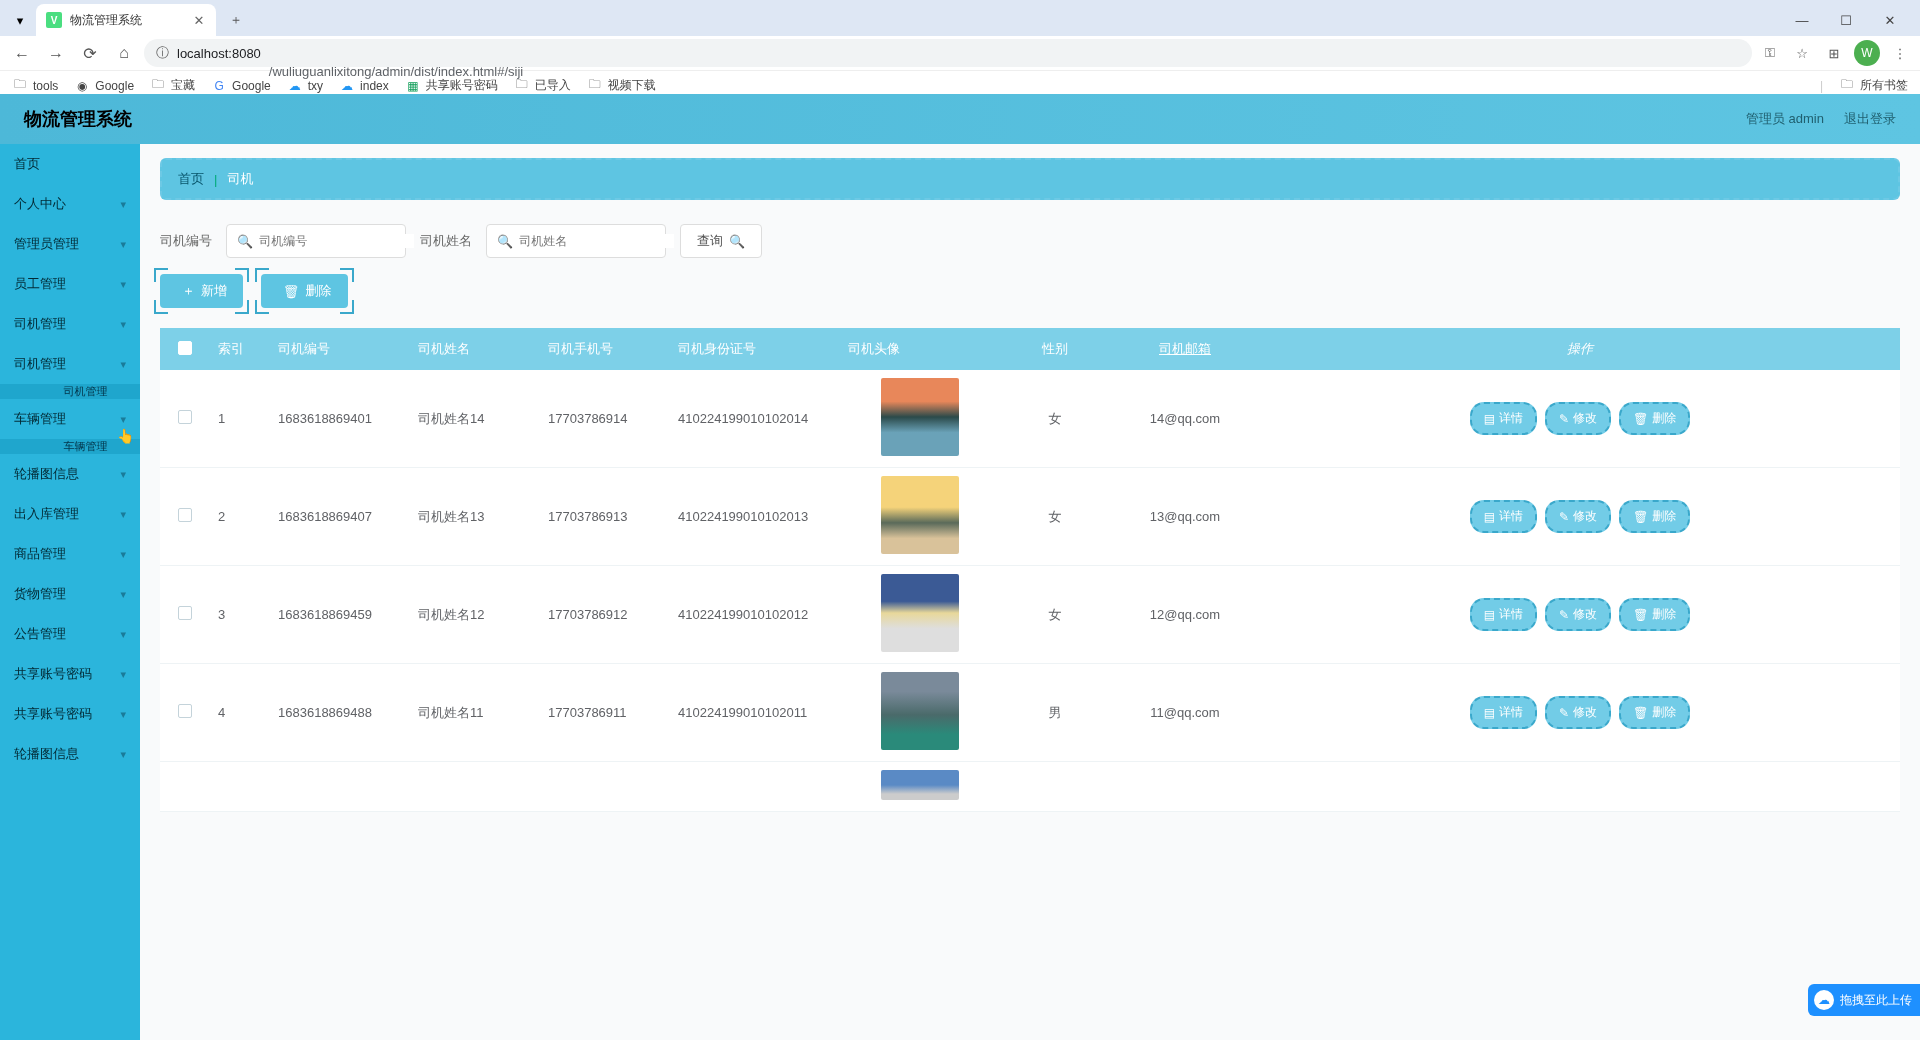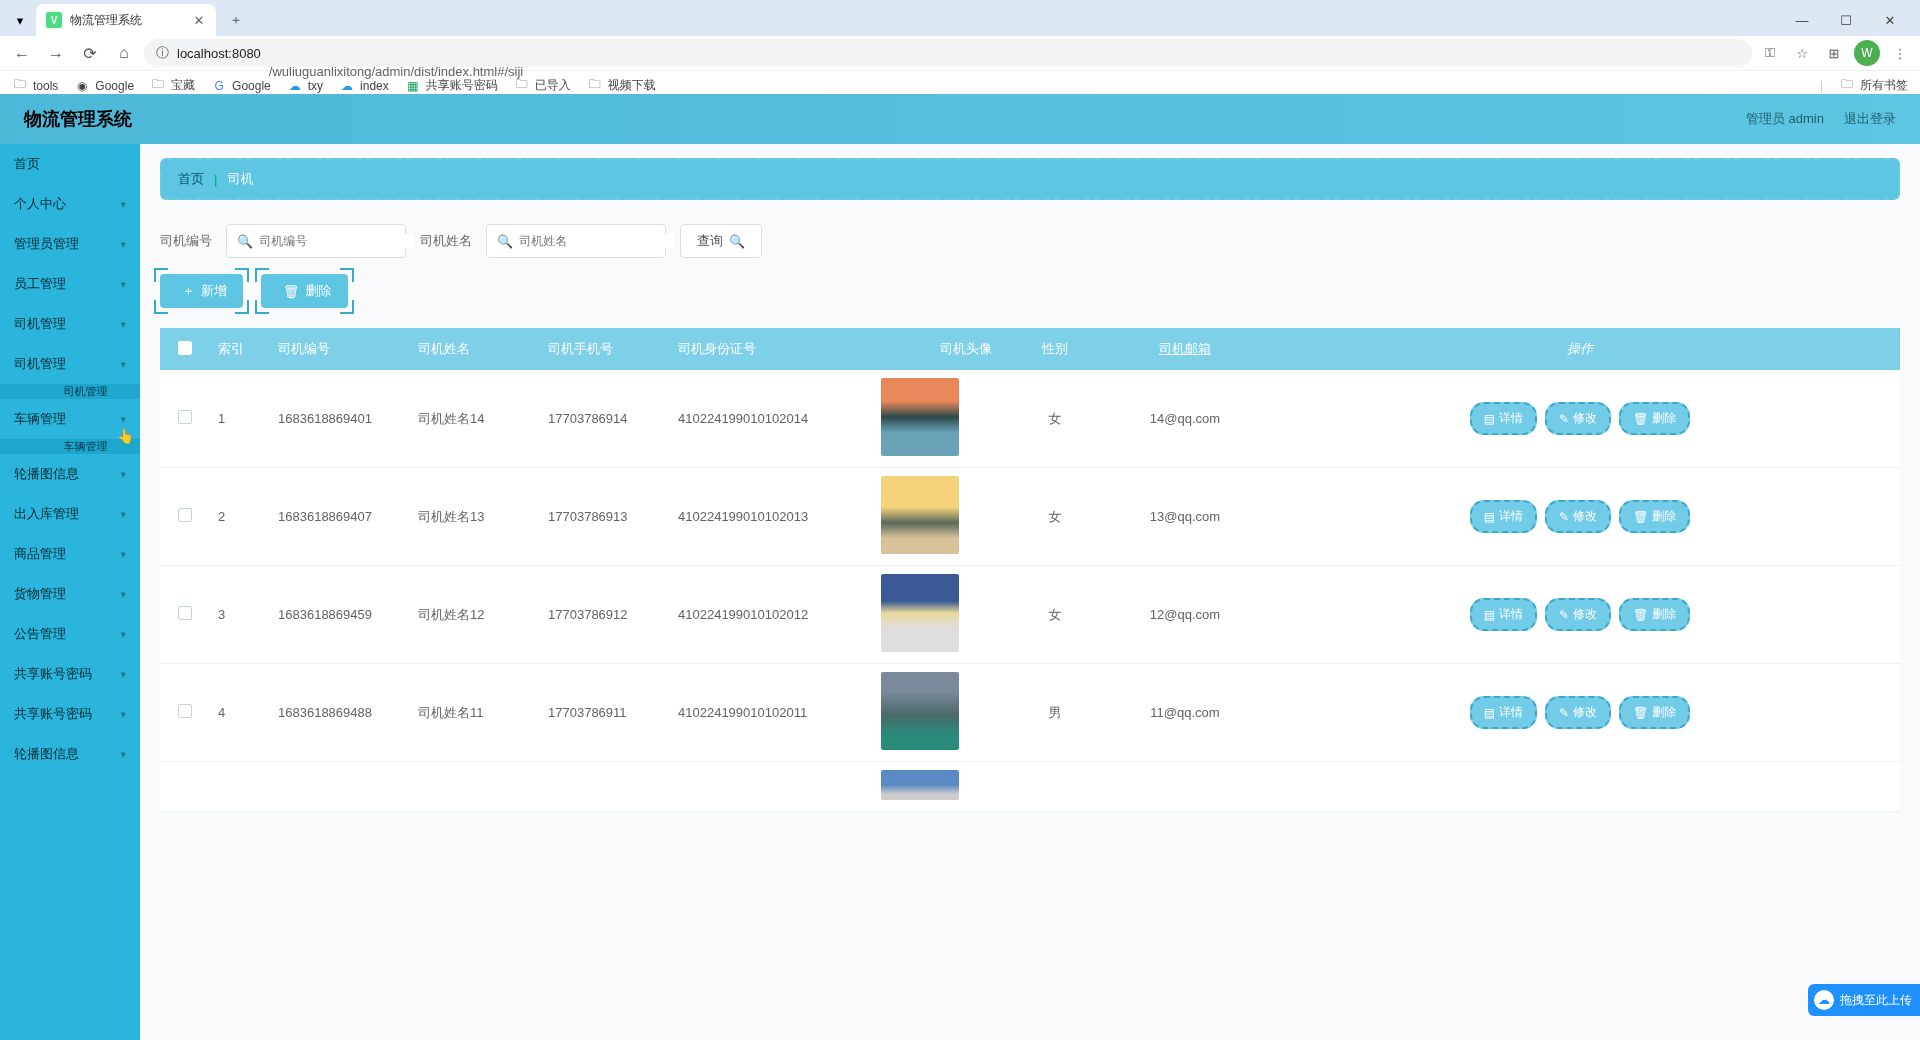--- a/index.html
+++ b/index.html
@@ -312,21 +312,21 @@
 
     <table class="data-table">
       <thead>
         <tr>
           <th><span class="checkbox"></span></th>
           <th class="col-index">索引</th>
           <th class="col-code">司机编号</th>
           <th class="col-name">司机姓名</th>
           <th class="col-phone">司机手机号</th>
           <th class="col-idcard">司机身份证号</th>
-          <th class="col-avatar" style="text-align:right">司机头像</th>
+          <th class="col-avatar" style="text-align:left">司机头像</th>
           <th class="col-gender" style="text-align:center">性别</th>
           <th class="col-email" style="text-align:center">司机邮箱</th>
           <th class="col-ops" style="text-align:center">操作</th>
         </tr>
       </thead>
       <tbody id="tbody">
       <tr>
     <td><span class="checkbox"></span></td>
     <td>1</td>
     <td>1683618869401</td>

